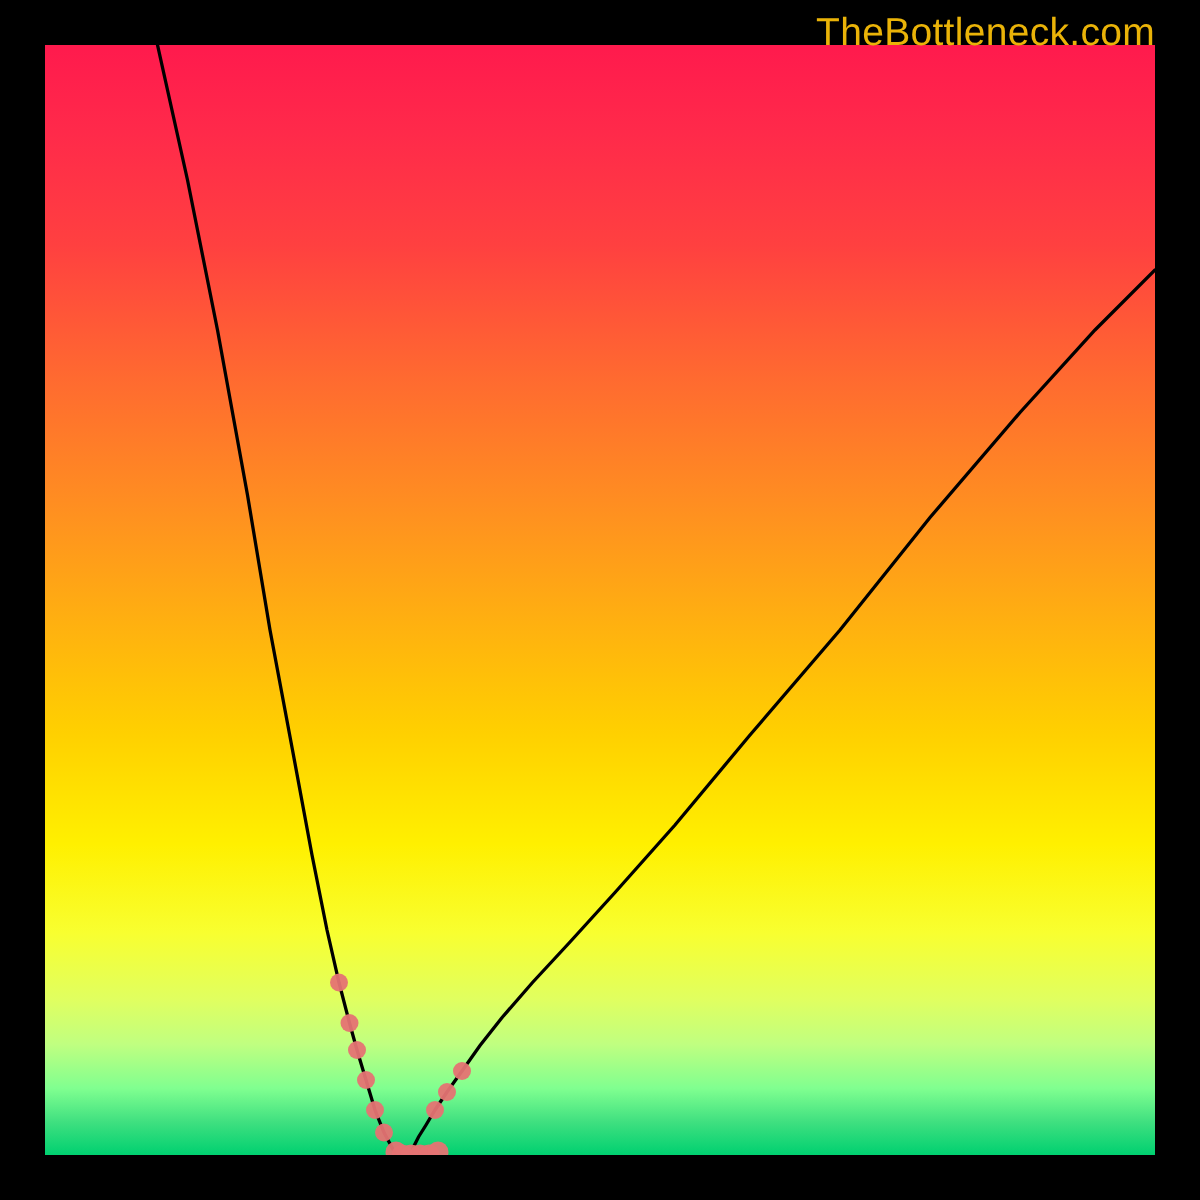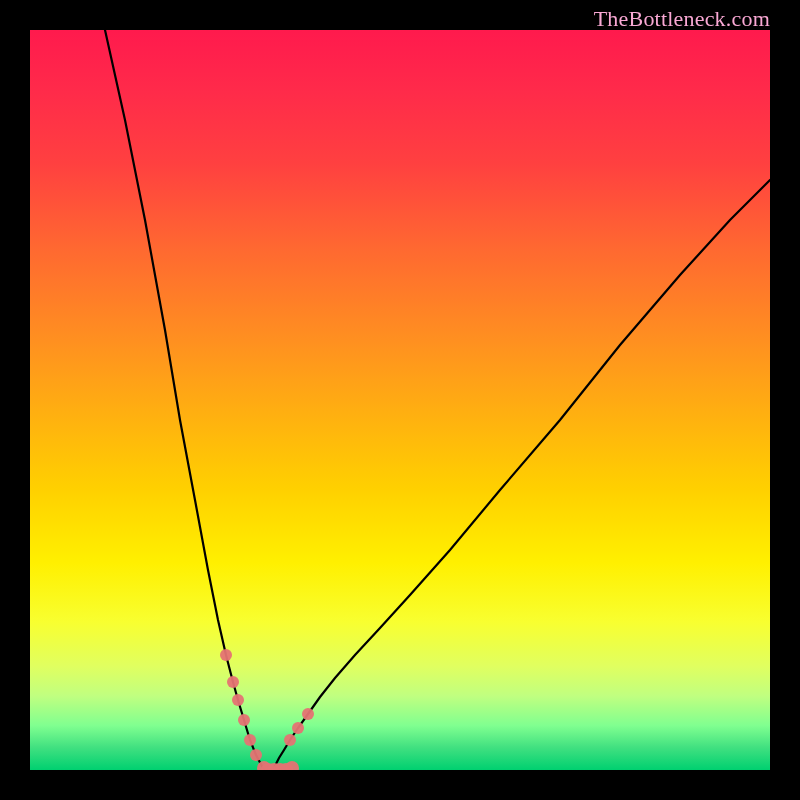--- a/index.html
+++ b/index.html
@@ -41,23 +41,23 @@
       #c0ff80 90%,
       #80ff90 94%,
       #40e080 97%,
       #00d070 100%
     );
   }
   .watermark {
     position: absolute;
     top: 6px;
     right: 30px;
-    font-family: Liberation Serif, serif;
-    font-size: 22px;
-    color: #f9a8d4;
+    font-family: Liberation Sans, sans-serif;
+    font-size: 26px;
+    color: #eab308;
     letter-spacing: 0.2px;
     font-weight: 500;
   }
   svg.curves {
     position: absolute;
     inset: 0;
   }
   .curve {
     fill: none;
     stroke: #000;

